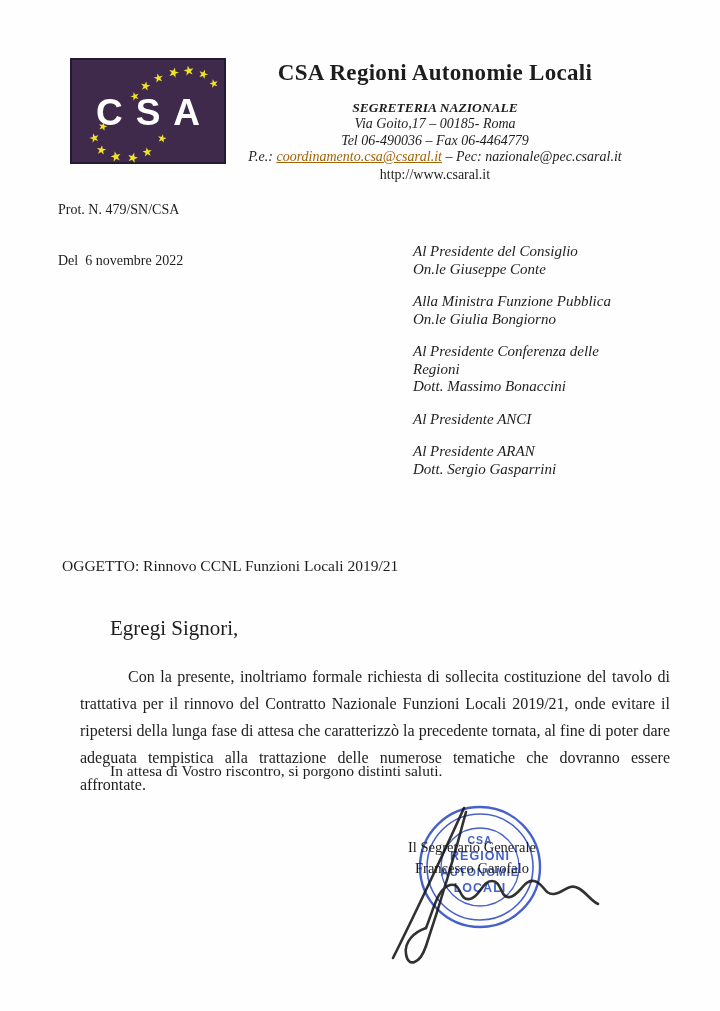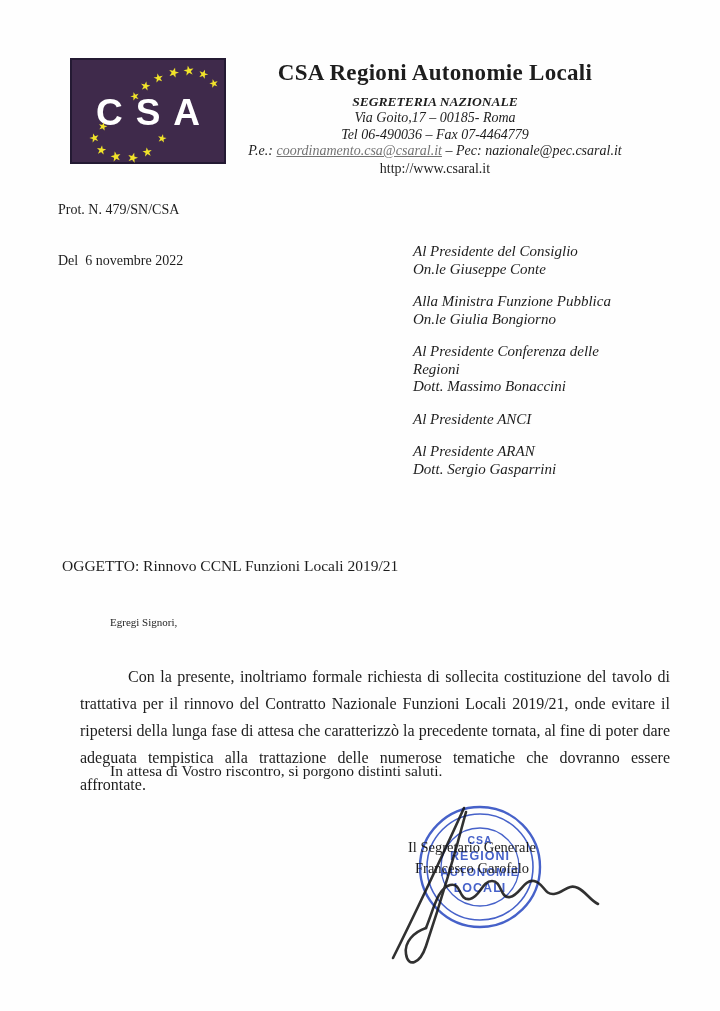--- a/index.html
+++ b/index.html
@@ -20,35 +20,35 @@
     font-size:37px;letter-spacing:13px;margin-right:-13px;color:#ffffff;
     line-height:1;padding-top:2px;
   }
   .star{position:absolute;color:#f1e32a;line-height:1;display:block;}
   .star::before{content:"★";}
 
   .head-center{
     position:absolute;left:215px;top:60px;width:440px;text-align:center;
   }
   .org-name{font-size:23px;font-weight:bold;letter-spacing:.3px;line-height:26px;}
-  .dept{font-size:13.5px;font-weight:bold;font-style:italic;margin-top:8px;line-height:16px;}
+  .dept{font-size:13.5px;font-weight:bold;font-style:italic;margin-top:14px;line-height:16px;}
   .addr,.telfax{font-size:14px;font-style:italic;line-height:16.5px;}
   .email-line{font-size:14px;font-style:italic;line-height:16.5px;}
-  .email-link{color:#737373;text-decoration:underline;cursor:pointer;}
+  .email-link{color:#a16207;text-decoration:underline;cursor:pointer;}
   .website{font-size:14px;font-style:normal;line-height:17px;}
 
   .prot{position:absolute;left:58px;top:167px;font-size:14px;line-height:17px;white-space:pre;}
 
   
   .recipients{position:absolute;left:413px;top:243px;font-size:15px;line-height:17.5px;font-style:italic;}
   .rgroup{margin-bottom:15px;}
 
   
   .subject{position:absolute;left:62px;top:557px;font-size:15.5px;}
-  .salutation{position:absolute;left:110px;top:616px;font-size:11px;}
+  .salutation{position:absolute;left:110px;top:616px;font-size:21px;}
   .body-par{
     position:absolute;left:72px;top:655px;width:590px;margin:8px;
     font-size:16px;line-height:27px;text-align:justify;text-indent:48px;
   }
   .closing{position:absolute;left:110px;top:762px;font-size:15.5px;}
 
   
   .stamp-svg{position:absolute;left:415px;top:802px;opacity:.88;}
   .stamp-svg text{
     font-family:"Liberation Sans", sans-serif;font-weight:bold;
@@ -82,21 +82,21 @@
     <span class="star" style="left:25%;top:88%;font-size:13px;transform:rotate(-12deg)"></span>
     <span class="star" style="left:36%;top:89%;font-size:13px;transform:rotate(16deg)"></span>
     <span class="star" style="left:46%;top:84%;font-size:12px;transform:rotate(-8deg)"></span>
     <span class="star" style="left:56%;top:72%;font-size:11px;transform:rotate(12deg)"></span>
   </div>
 
   <div class="head-center">
     <div class="org-name">CSA Regioni Autonomie Locali</div>
     <div class="dept">SEGRETERIA NAZIONALE</div>
     <div class="addr">Via Goito,17 – 00185- Roma</div>
-    <div class="telfax">Tel 06-490036 – Fax 07-4464779</div>
+    <div class="telfax">Tel 06-490036 – Fax 06-4464779</div>
     <div class="email-line"><span>P.e.: </span><a class="email-link">coordinamento.csa@csaral.it</a><span> – Pec: nazionale@pec.csaral.it</span></div>
     <div class="website">http://www.csaral.it</div>
   </div>
 
   <div class="prot">
     <div>Prot. N. 479/SN/CSA</div>
     <div>Del  6 novembre 2022</div>
   </div>
 
   <div class="recipients">

